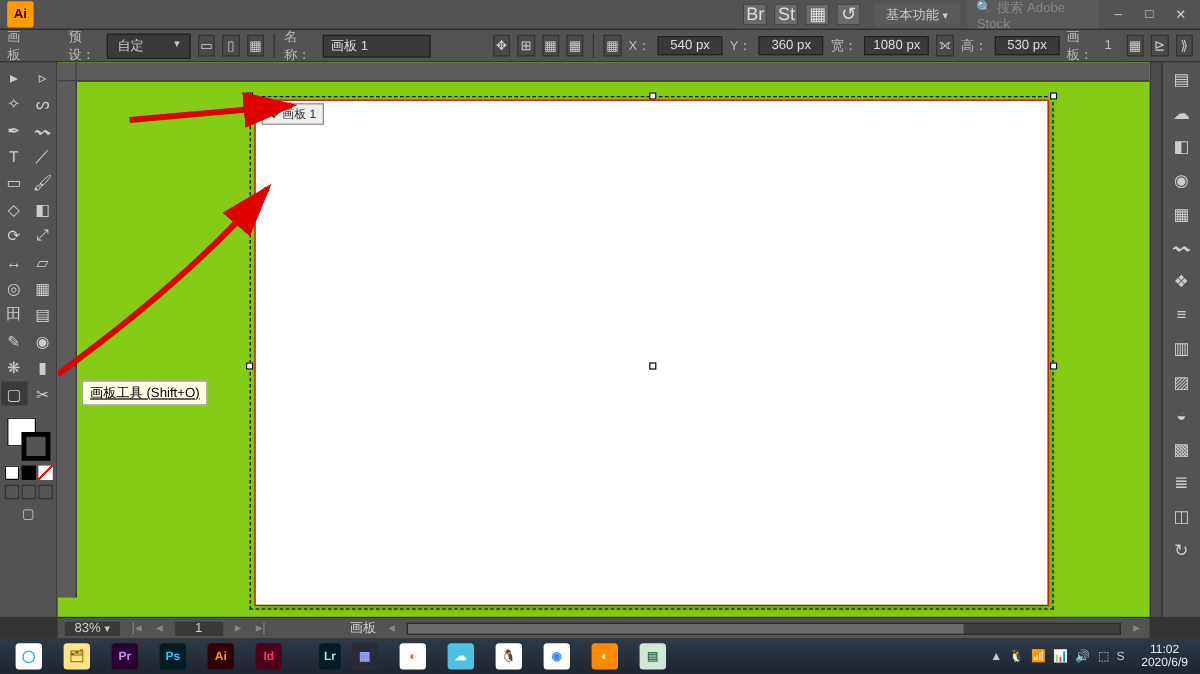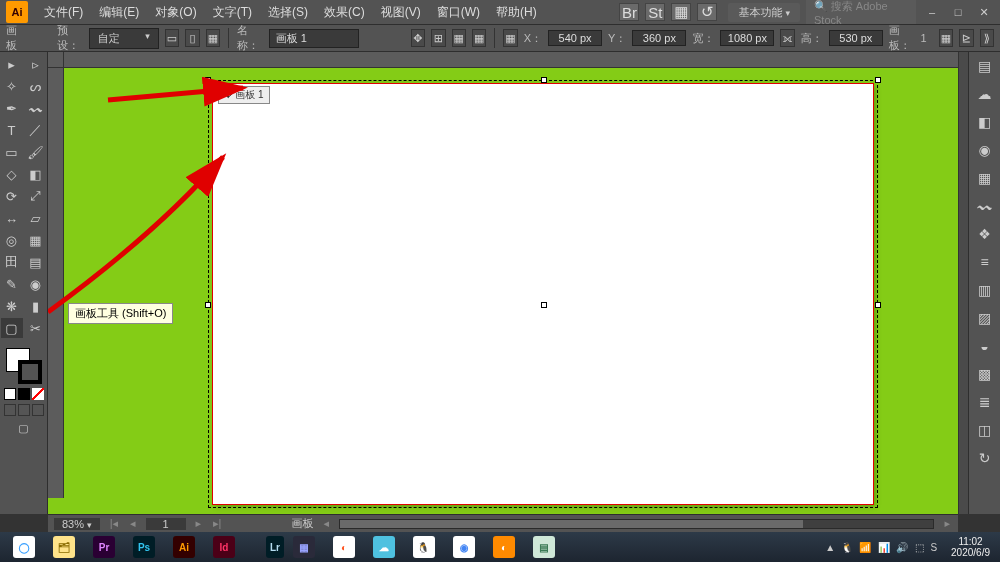--- a/index.html
+++ b/index.html
@@ -40,21 +40,21 @@
   .canvaswrap { flex:1; background:#84cc16; position:relative; overflow:hidden;}
   .ruler-h { position:absolute; left:16px; right:0; top:0; height:16px; background:#5c5c5c; border-bottom:1px solid #333;}
   .ruler-v { position:absolute; left:0; top:16px; bottom:16px; width:16px; background:#5c5c5c; border-right:1px solid #333;}
   .ruler-c { position:absolute; left:0; top:0; width:16px; height:16px; background:#5c5c5c; border-right:1px solid #333; border-bottom:1px solid #333;}
   .artboard { position:absolute; left:165px; top:32px; width:660px; height:420px; background:#fff; outline:1px solid #e00000; box-shadow:2px 2px 6px rgba(0,0,0,.3);}
   .sel-outline { position:absolute; left:160px; top:28px; width:670px; height:428px; border:1px dashed #000; }
   .handle { position:absolute; width:6px; height:6px; background:#fff; border:1px solid #000;}
   .ab-label { position:absolute; left:170px; top:34px; background:#eee; color:#333; font-size:10px; padding:1px 5px; border:1px solid #888;}
   
   .arrow { position:absolute; pointer-events:none; }
-  .tooltip { position:absolute; left:20px; top:251px; background:#ffffe1; color:#000; border:1px solid #888; padding:2px 6px; font-size:11px; z-index:5;}
+  .tooltip { position:absolute; left:20px; top:265px; background:#ffffe1; color:#000; border:1px solid #888; padding:2px 6px; font-size:11px; z-index:5;text-decoration:underline;}
   .rightcol { width:32px; background:#535353; border-left:1px solid #2e2e2e; display:flex; flex-direction:column; align-items:center; padding-top:4px; gap:8px;}
   .rightcol .pic { width:20px; height:20px; display:flex; align-items:center; justify-content:center; color:#ccc; font-size:14px;}
   .scrollgap { width:10px; background:#4a4a4a; border-left:1px solid #333;}
   
   .statusbar { height:18px; background:#535353; border-top:1px solid #2e2e2e; display:flex; align-items:center; padding:0 6px; gap:8px; font-size:11px; color:#ccc; margin-left:48px; margin-right:42px;}
   .statusbar .zoom { background:#3a3a3a; padding:0 8px;}
   .statusbar .navbtn { color:#888; padding:0 2px;}
   .statusbar .hscroll { flex:1; height:10px; background:#3f3f3f; border:1px solid #2a2a2a; position:relative;}
   .statusbar .hscroll .thumb { position:absolute; left:0; top:0; bottom:0; width:78%; background:#6a6a6a;}
   
@@ -66,31 +66,20 @@
   .adobe { width:22px; height:22px; display:flex; align-items:center; justify-content:center; font-weight:bold; font-size:10px; border-radius:3px;}
   svg { display:block; }
 </style>
 </head>
 <body>
 
 <div class="app">
 
   <div class="menubar">
     <div class="logo">Ai</div>
-    <div id="menus" style="display: flex;">
-        <div class="mitem">文件(F)</div>
-        <div class="mitem">编辑(E)</div>
-        <div class="mitem">对象(O)</div>
-        <div class="mitem">文字(T)</div>
-        <div class="mitem">选择(S)</div>
-        <div class="mitem">效果(C)</div>
-        <div class="mitem">视图(V)</div>
-        <div class="mitem">窗口(W)</div>
-        <div class="mitem">帮助(H)</div>
-      </div>
     <div class="gap"></div>
     <div id="mricons" style="display:flex;">
         <div class="ricon">Br</div>
         <div class="ricon">St</div>
         <div class="ricon">▦</div>
         <div class="ricon">↺</div>
       </div>
     <div class="workspace"><span>基本功能</span> <span style="font-size:9px;">▾</span></div>
     <div class="search">🔍 <span>搜索 Adobe Stock</span></div>
     <div id="winbtns" style="display:flex;">

